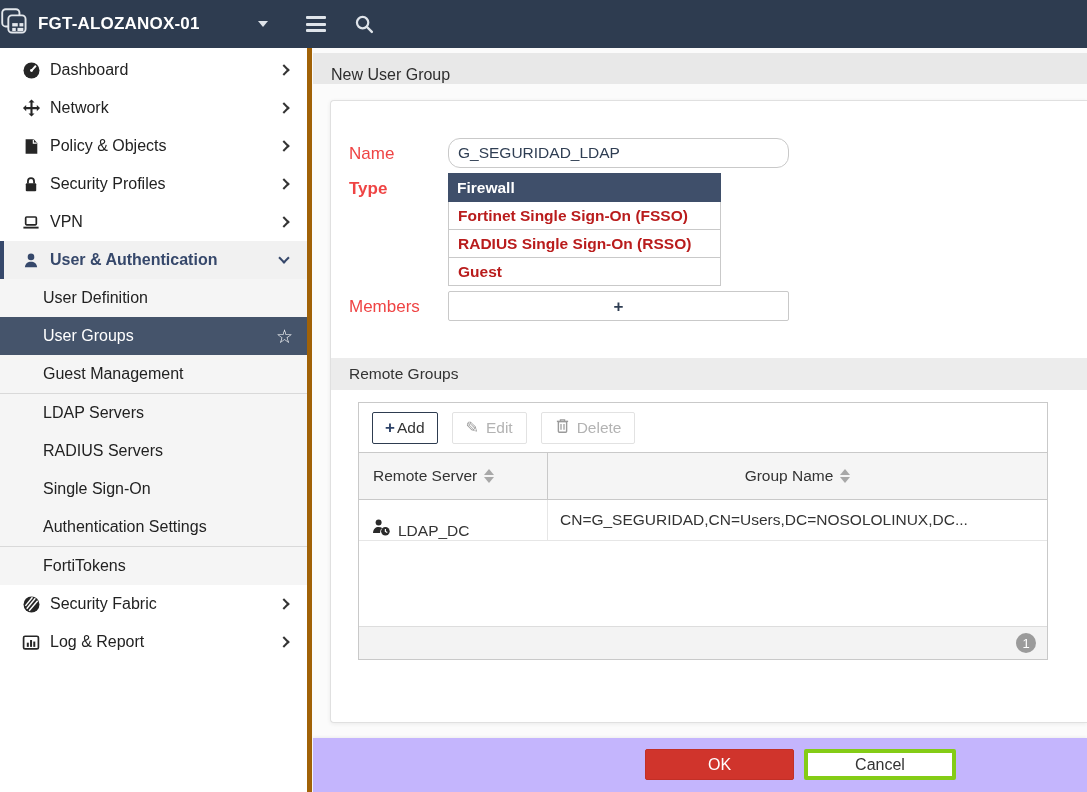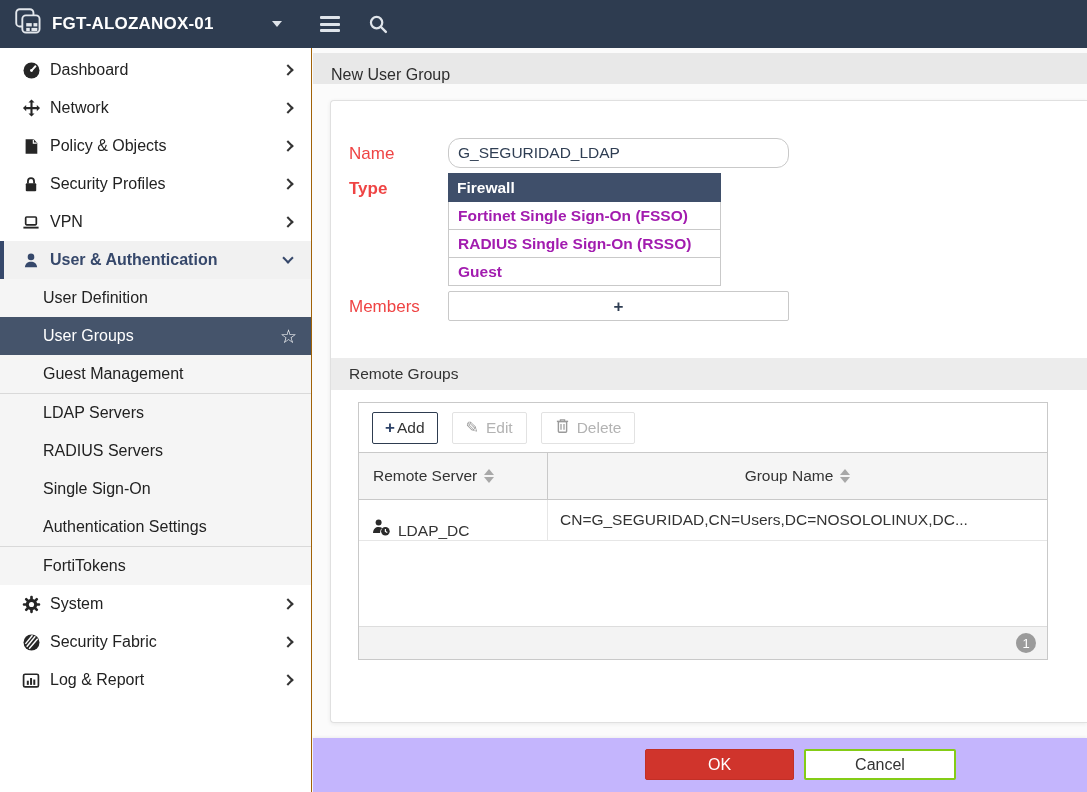--- a/index.html
+++ b/index.html
@@ -1,29 +1,29 @@
 <!DOCTYPE html>
 <html><head>
 <meta charset="utf-8">
 <style>
   html,body{margin:0;padding:0;background:#fff;}
   *{box-sizing:border-box;font-family:"Liberation Sans","DejaVu Sans",sans-serif;}
   .screen{position:relative;width:1087px;height:792px;overflow:hidden;background:#fbfbfb;}
 
   
   .topbar{position:absolute;left:0;top:0;width:1087px;height:48px;background:#2e3c50;display:flex;align-items:center;}
-  .brand{display:flex;align-items:center;gap:8px;padding-left:14px;cursor:pointer;}
+  .brand{display:flex;align-items:center;gap:8px;cursor:pointer;}
   .brand-name{color:#fff;font-size:17px;font-weight:700;letter-spacing:.2px;}
   .caret-down{width:0;height:0;border-left:5px solid transparent;border-right:5px solid transparent;border-top:6px solid #dfe4ea;margin-left:50px;}
   .menu-btn{margin-left:38px;display:flex;flex-direction:column;gap:3.5px;cursor:pointer;}
   .menu-btn i{display:block;width:20px;height:3px;background:#dfe4ea;border-radius:1px;}
   .search-btn{margin-left:28px;cursor:pointer;display:flex;align-items:center;}
 
   
-  .sidebar{position:absolute;left:0;top:48px;width:312px;height:744px;background:#fff;border-right:1px solid #a16207;padding-top:3px;}
+  .sidebar{position:absolute;left:0;top:48px;width:312px;height:744px;background:#fff;border-right:5px solid #a16207;padding-top:3px;}
   .nav-item{height:38px;display:flex;align-items:center;padding:0 16px 0 20px;cursor:pointer;color:#222;}
   .nav-icon{width:22px;display:flex;justify-content:center;align-items:center;margin-right:8px;}
   .nav-label{font-size:16px;flex:1;white-space:nowrap;}
   .chev{width:8px;height:8px;border-right:2.4px solid #333;border-bottom:2.4px solid #333;flex:none;}
   .chev-right{transform:rotate(-45deg);margin-right:3px;}
   .chev-down{transform:rotate(45deg);margin-top:-4px;margin-right:3px;}
   .nav-item.active-parent{background:#f1f1f1;border-left:4px solid #36486b;padding-left:16px;}
   .nav-item.active-parent .nav-label{color:#36486b;font-weight:700;}
   .nav-item.active-parent .chev{border-color:#36486b;}
   .sub-item{height:38px;display:flex;align-items:center;background:#f5f5f5;padding:0 14px 0 43px;cursor:pointer;}
@@ -40,21 +40,21 @@
 
   .card{position:absolute;left:17px;top:52px;width:757px;height:623px;background:#fff;border:1px solid #e0e0e0;border-right:none;border-radius:4px 0 0 4px;box-shadow:0 1px 4px rgba(0,0,0,.07);}
 
   .form-row{display:flex;align-items:flex-start;margin-left:18px;}
   .row-name{margin-top:37px;}
   .row-type{margin-top:5px;font-weight:bold;}
   .row-members{margin-top:5px;}
   .form-label{width:99px;font-size:17px;color:#ef4444;padding-top:6px;flex:none;}
   .text-input{width:341px;height:30px;border:1px solid #c9c9c9;border-radius:12px;font-size:15.5px;color:#2f3e53;padding:0 9px;background:#fff;outline:none;}
   .type-options{width:273px;}
-  .type-option{height:29px;line-height:28px;padding:0 9px;font-size:15.5px;color:#a21caf;background:#fff;border:1px solid #c9c9c9;margin-top:-1px;cursor:pointer;white-space:nowrap;}
+  .type-option{height:29px;line-height:28px;padding:0 9px;font-size:15.5px;color:#b91c1c;background:#fff;border:1px solid #c9c9c9;margin-top:-1px;cursor:pointer;white-space:nowrap;}
   .type-option.selected{background:#3f4f6a;color:#fff;border:none;height:29px;line-height:29px;margin-top:0;position:relative;z-index:2;}
   .members-box{width:341px;height:30px;border:1px solid #c9c9c9;border-radius:2px;display:flex;align-items:center;justify-content:center;cursor:pointer;background:#fff;}
   .plus-glyph{font-size:17px;font-weight:700;color:#2f3e53;line-height:1;}
 
   .section-band{margin-top:37px;height:32px;background:#ececec;display:flex;align-items:center;padding-left:18px;}
   .section-title{font-size:15.5px;color:#333;}
 
   .table-box{margin:12px 39px 0 27px;border:1px solid #c9c9c9;background:#fff;}
   .tb-toolbar{height:49px;display:flex;align-items:center;gap:14px;padding-left:13px;}
   .btn-add{height:32px;padding:0 12px;background:#fff;border:1px solid #2e3c50;border-radius:2px;display:flex;align-items:center;font-size:15.5px;color:#333;cursor:pointer;}
@@ -71,21 +71,21 @@
   .tb-row{display:grid;grid-template-columns:189px 1fr;height:41px;border-bottom:1px solid #e6e6e6;cursor:pointer;}
   .td{display:flex;align-items:center;font-size:15.5px;color:#333;overflow:hidden;white-space:nowrap;}
   .td-server{padding-left:13px;gap:7px;border-right:1px solid #e6e6e6;align-items:flex-end;}
   .td-group{padding-left:12px;}
   .tb-filler{height:85px;}
   .tb-footer{height:33px;background:#f3f3f3;border-top:1px solid #ddd;display:flex;align-items:center;justify-content:flex-end;padding-right:11px;}
   .page-badge{width:20px;height:20px;border-radius:50%;background:#9b9b9b;color:#fff;font-size:13px;display:flex;align-items:center;justify-content:center;cursor:pointer;}
 
   .footer-bar{position:absolute;left:0;bottom:0;width:774px;height:54px;background:#c4b5fd;box-shadow:0 -1px 3px rgba(0,0,0,.06);}
   .btn-ok{position:absolute;left:332px;top:11px;width:149px;height:31px;background:#d0342c;border:1px solid #c22f27;border-radius:2px;color:#fff;font-size:16px;display:flex;align-items:center;justify-content:center;cursor:pointer;}
-  .btn-cancel{position:absolute;left:491px;top:11px;width:152px;height:31px;background:#fff;border:2px solid #84cc16;border-radius:2px;color:#333;font-size:16px;display:flex;align-items:center;justify-content:center;cursor:pointer;}
+  .btn-cancel{position:absolute;left:491px;top:11px;width:152px;height:31px;background:#fff;border:4px solid #84cc16;border-radius:2px;color:#333;font-size:16px;display:flex;align-items:center;justify-content:center;cursor:pointer;}
 </style>
 </head>
 <body>
 
 <div class="screen">
 
   <header class="topbar">
     <div class="brand">
       <span>
         <svg width="30" height="30" viewBox="0 0 27 27">
@@ -208,36 +208,20 @@
     <div class="sub-item">
       <span class="sub-label">Authentication Settings</span>
     </div>
 
     <div class="nav-divider"></div>
 
     <div class="sub-item">
       <span class="sub-label">FortiTokens</span>
     </div>
 
-    <div class="nav-item">
-      <span class="nav-icon">
-        <svg width="19" height="19" viewBox="0 0 20 20">
-            <g fill="#262626">
-              <rect x="8.6" y="0.8" width="2.8" height="18.4" rx="1.2"></rect>
-              <rect x="8.6" y="0.8" width="2.8" height="18.4" rx="1.2" transform="rotate(45 10 10)"></rect>
-              <rect x="8.6" y="0.8" width="2.8" height="18.4" rx="1.2" transform="rotate(90 10 10)"></rect>
-              <rect x="8.6" y="0.8" width="2.8" height="18.4" rx="1.2" transform="rotate(135 10 10)"></rect>
-              <circle cx="10" cy="10" r="6"></circle>
-            </g>
-            <circle cx="10" cy="10" r="2.7" fill="#fff"></circle>
-          </svg>
-      </span>
-      <span class="nav-label">System</span>
-      <span class="chev chev-right"></span>
-    </div>
 
     <div class="nav-item">
       <span class="nav-icon">
         <svg width="19" height="19" viewBox="0 0 20 20">
             <circle cx="10" cy="10" r="8.4" fill="#262626"></circle>
             <g stroke="#fff" stroke-width="1.5">
               <path d="M5 14.5L14 3.5"></path>
               <path d="M7.5 16.5L16.5 6"></path>
               <path d="M3.6 11.5L11 2.3"></path>
             </g>

